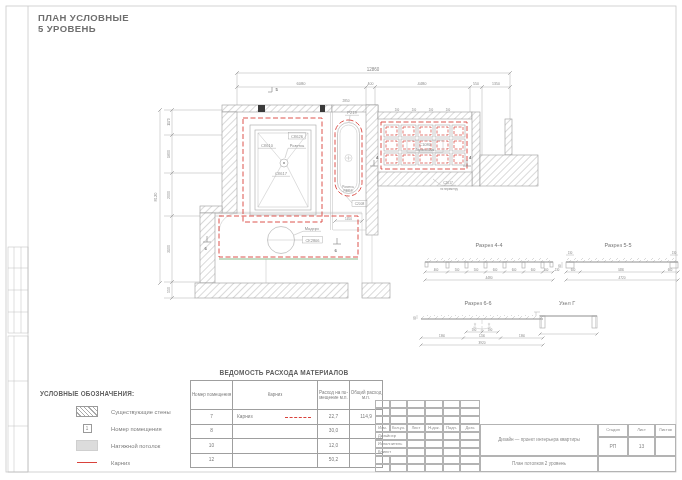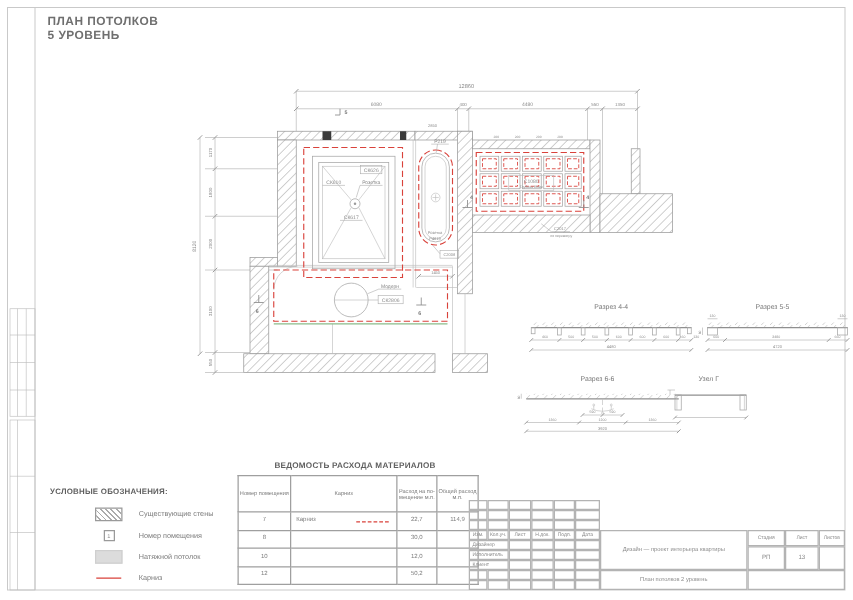--- a/index.html
+++ b/index.html
@@ -366,21 +366,21 @@
     <line x1="540" y1="334" x2="597" y2="334" class="dim"></line>
     <path d="M538.5,335.5 L541.5,332.5 M595.5,335.5 L598.5,332.5" class="tick"></path>
     <line x1="536" y1="312" x2="536" y2="316" class="dim"></line>
     <line x1="534" y1="312" x2="540" y2="312" class="dim"></line>
   </g>
 </svg>
 
 
 
 <div id="sheet-title" class="ov">
-  <div>ПЛАН ПОТОЛКОВ</div>
+  <div>ПЛАН УСЛОВНЫЕ</div>
   <div>5 УРОВЕНЬ</div>
 </div>
 
 <div id="legend" class="ov">
   <div class="lg-title">УСЛОВНЫЕ ОБОЗНАЧЕНИЯ:</div>
   <div class="lg-row">
     <span class="lg-ico">
           <span class="ico-hatch"></span>
         </span>
     <span class="lg-lab">Существующие стены</span>

